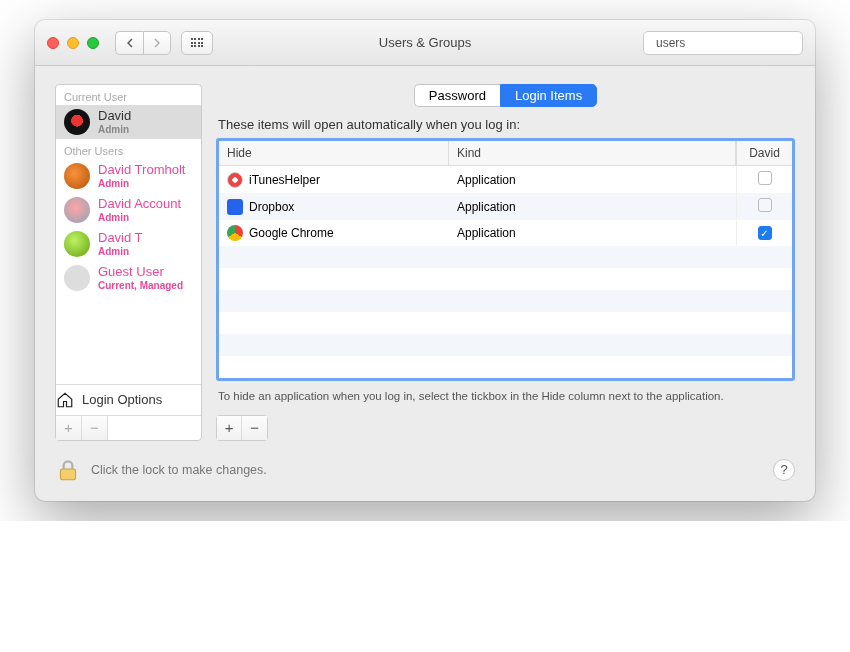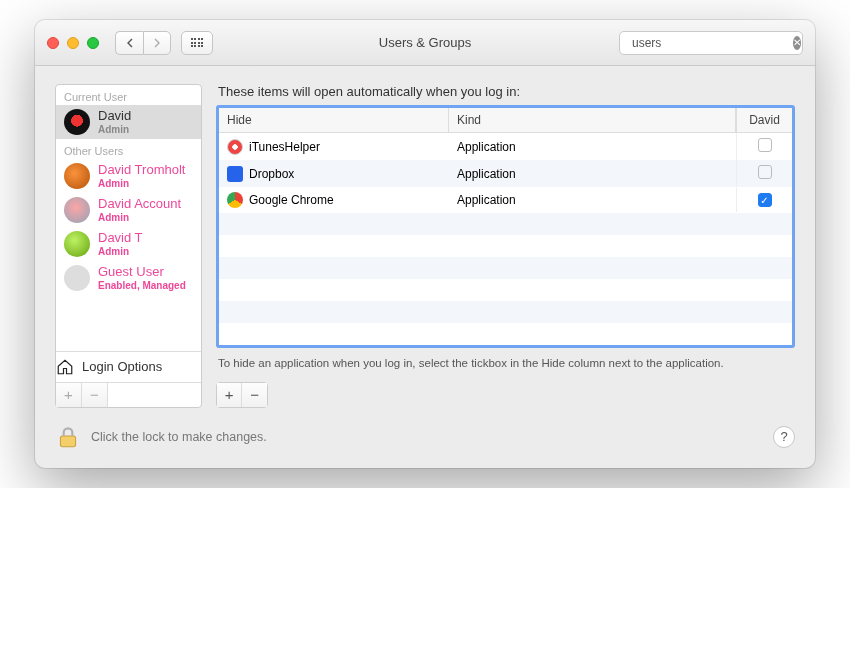--- a/index.html
+++ b/index.html
@@ -28,21 +28,21 @@
   .nav-btn:first-child { border-radius:5px 0 0 5px; border-right:none;}
   .nav-btn:last-child { border-radius:0 5px 5px 0; }
   .grid-btn {
     width:32px; height:24px; margin-left:10px; background:linear-gradient(#fff,#f1f1f1);
     border:1px solid #c5c5c5; border-radius:5px; display:flex; align-items:center; justify-content:center;
   }
   .grid-icon { display:grid; grid-template-columns:repeat(4,2px); grid-auto-rows:2px; gap:1.5px; }
   .grid-icon span { background:#555; width:2px; height:2px; }
   .title { position:absolute; left:50%; transform:translateX(-50%); font-size:13px; color:#444; }
   .searchbox {
-    margin-left:auto; width:184px; height:24px; background:#fff; border:1px solid #c9c9c9;
+    margin-left:auto; width:160px; height:24px; background:#fff; border:1px solid #c9c9c9;
     border-radius:5px; display:flex; align-items:center; padding:0 6px; gap:6px;
   }
   .searchbox input { border:none; outline:none; flex:1; font-size:12px; color:#555; background:transparent;}
   .search-clear { width:14px; height:14px; border-radius:50%; background:#8e8e8e; color:#fff; font-size:10px; display:flex; align-items:center; justify-content:center;}
   .content { padding: 18px 20px 16px 20px; display:flex; gap:14px; }
   .sidebar {
     width:147px; background:#fff; border:1px solid #ccc; border-radius:4px; display:flex; flex-direction:column;
   }
   .sidebar-scroll { flex:1; overflow:hidden; }
   .sec-header { font-size:11px; color:#aaa; padding:6px 8px 2px 8px; }
@@ -171,39 +171,43 @@
           <div class="avatar" style="background:radial-gradient(circle at 40% 35%, #bef264, #65a30d);"></div>
           <div>
             <div class="name">David T</div>
             <div class="role">Admin</div>
           </div>
         </div>
         <div class="user dim">
           <div class="avatar" style="background:#ddd;"></div>
           <div>
             <div class="name">Guest User</div>
-            <div class="role">Enabled, Managed</div>
+            <div class="role">Current, Managed</div>
           </div>
         </div>
       </div>
       <div class="sidebar-footer">
         <div class="login-options">
           <svg width="18" height="18" viewBox="0 0 24 24">
               <path d="M3 11 L12 3 L21 11 V21 H14 V14 H10 V21 H3 Z" fill="none" stroke="#222" stroke-width="1.6"></path>
             </svg>
           <span>Login Options</span>
         </div>
         <div class="pm-row">
           <div class="pm-btn">+</div>
           <div class="pm-btn">−</div>
         </div>
       </div>
     </div>
 
     <div class="main">
+      <div class="tabs">
+        <div class="tab">Password</div>
+        <div class="tab active">Login Items</div>
+      </div>
       <div class="sub">These items will open automatically when you log in:</div>
 
       <div class="table-frame">
         <div class="thead">
           <div class="col-item">Hide</div>
           <div class="col-kind">Kind</div>
           <div class="col-hide">David</div>
         </div>
         <div id="tbody">
             <div class="trow">

